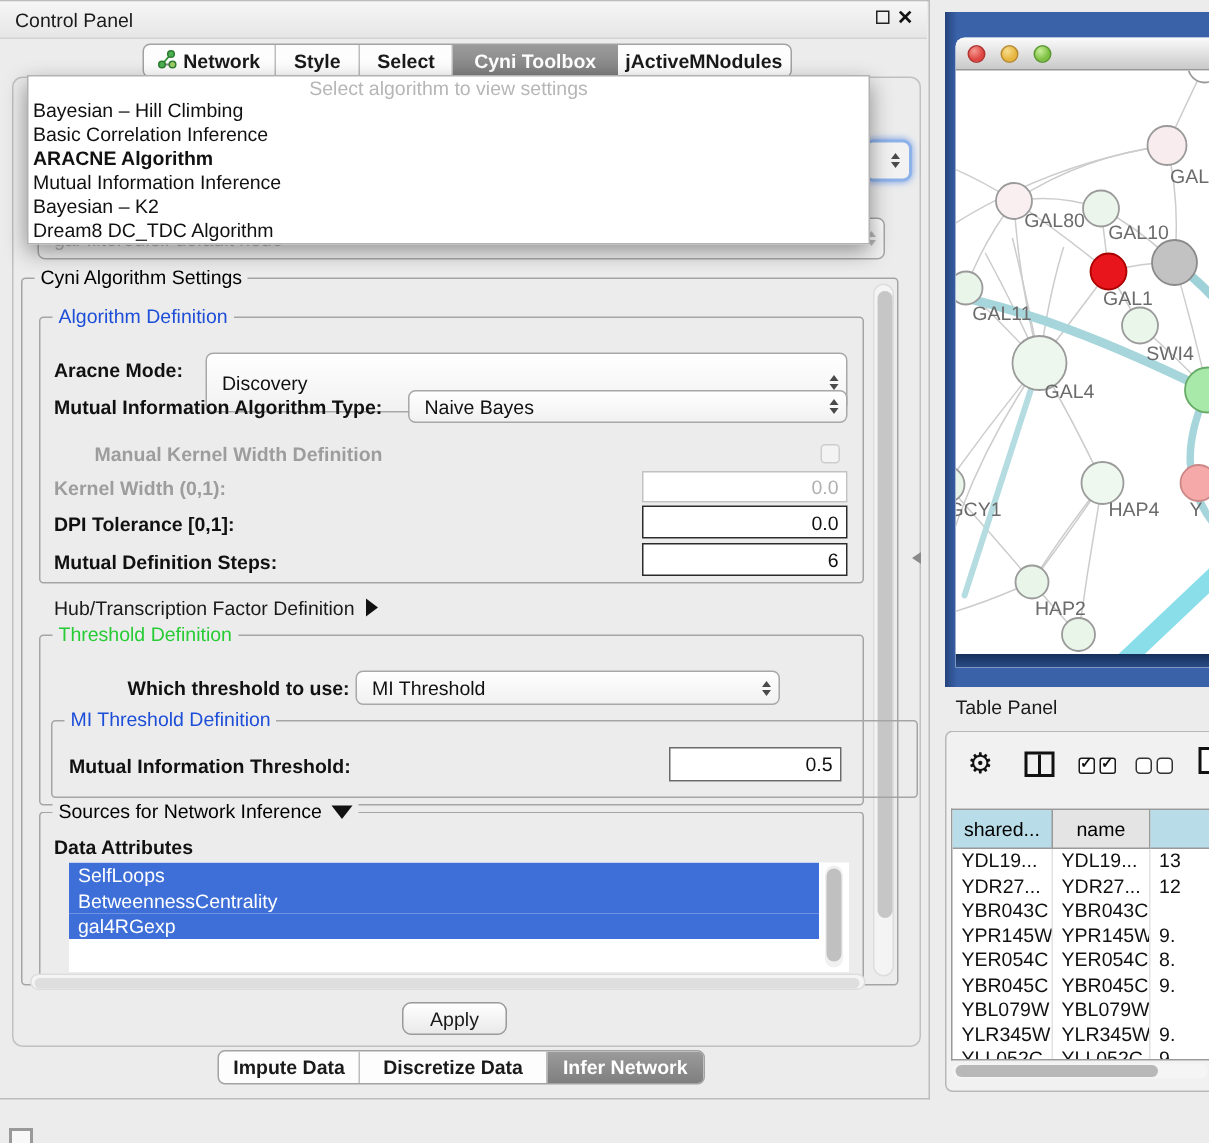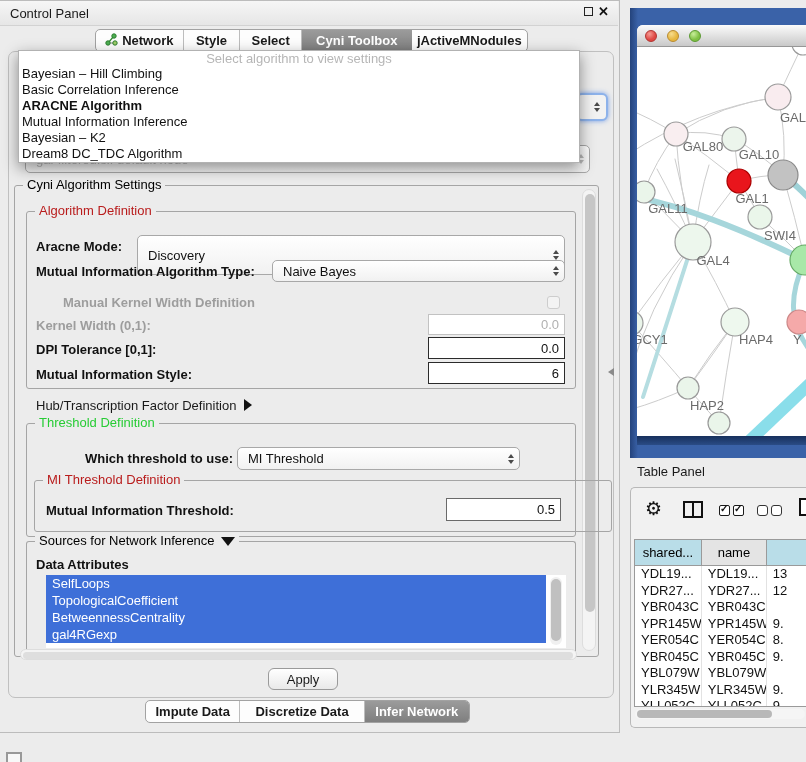--- a/index.html
+++ b/index.html
@@ -4,21 +4,21 @@
 <style>
   html,body{margin:0;padding:0;background:#ececec;font-family:"Liberation Sans",sans-serif;}
   #stage{position:relative;width:806px;height:762px;overflow:hidden;background:#ececec;}
   .abs{position:absolute;}
   .txt13{font-size:13px;color:#1a1a1a;white-space:nowrap;}
   .lbl{font-size:13px;font-weight:bold;color:#111;white-space:nowrap;}
   .lbl.dis{color:#9d9d9d;}
   
   .fs{position:absolute;border:1px solid #a5a5a5;border-radius:3px;}
   .lg{position:absolute;top:-9px;left:8px;background:#ececec;padding:0 4px;font-size:13px;line-height:16px;white-space:nowrap;}
-  .lg.blue{color:#b91c1c;}
+  .lg.blue{color:#1d4ed8;}
   .lg.green{color:#27cc35;}
   
   .combo{position:absolute;display:flex;align-items:center;background:linear-gradient(#ffffff,#f1f1f1);border:1px solid #a8a8a8;border-radius:5px;font-size:13px;color:#111;padding-left:10px;box-sizing:border-box;}
   .combo .cval{flex:1;white-space:nowrap;overflow:hidden;}
   .stepper{width:16px;display:flex;flex-direction:column;align-items:center;justify-content:center;height:100%;}
   .tri-u{width:0;height:0;border-left:3.5px solid transparent;border-right:3.5px solid transparent;border-bottom:4.5px solid #4a4a4a;margin-bottom:2px;}
   .tri-d{width:0;height:0;border-left:3.5px solid transparent;border-right:3.5px solid transparent;border-top:4.5px solid #4a4a4a;}
   
   .field{position:absolute;background:#fff;border:1px solid #c2c2c2;font-size:13px;color:#111;text-align:right;padding:0 5px;box-sizing:border-box;display:flex;align-items:center;justify-content:flex-end;}
   .field.strong{border:1.5px solid #2b2b2b;}
@@ -144,21 +144,21 @@
     <span class="abs lbl dis" style="left:36px;top:294px;margin-left:27px;">Manual Kernel Width Definition</span>
     <span class="abs" style="left:547px;top:295px;width:13px;height:13px;background:#f3f3f3;border:1px solid #cdcdcd;border-radius:3px;box-sizing:border-box;"></span>
     <span class="abs lbl dis" style="left:36px;top:317px;">Kernel Width (0,1):</span>
     <div class="field dis" style="left:428px;top:313px;width:137px;height:21px;">
       <span>0.0</span>
     </div>
     <span class="abs lbl" style="left:36px;top:341px;">DPI Tolerance [0,1]:</span>
     <div class="field strong" style="left:428px;top:336px;width:137px;height:22px;">
       <span>0.0</span>
     </div>
-    <span class="abs lbl" style="left:36px;top:366px;">Mutual Information Style:</span>
+    <span class="abs lbl" style="left:36px;top:366px;">Mutual Definition Steps:</span>
     <div class="field strong" style="left:428px;top:361px;width:137px;height:22px;">
       <span>6</span>
     </div>
 
     <div class="abs" style="left:36px;top:395px;height:18px;display:flex;align-items:center;gap:8px;">
       <span class="txt13">Hub/Transcription Factor Definition</span>
       <span style="width:0;height:0;border-top:6px solid transparent;border-bottom:6px solid transparent;border-left:8px solid #111;"></span>
     </div>
 
     <div class="fs" style="left:26px;top:422px;width:548px;height:112px;">
@@ -183,21 +183,20 @@
     <div class="fs" style="left:26px;top:540px;width:548px;height:110px;border-bottom:none;border-radius:3px 3px 0 0;">
       <span class="lg" style="display:flex;align-items:center;gap:6px;">
         <span>Sources for Network Inference</span>
         <span style="width:0;height:0;border-left:7px solid transparent;border-right:7px solid transparent;border-top:9px solid #111;"></span>
       </span>
     </div>
     <span class="abs lbl" style="left:36px;top:556px;">Data Attributes</span>
     <div class="abs" style="left:46px;top:574px;width:520px;height:73px;background:#fff;overflow:hidden;">
       <div style="width:500px;">
           <div class="li">SelfLoops</div>
-          <div class="li">TopologicalCoefficient</div>
           <div class="li">BetweennessCentrality</div>
           <div class="li">gal4RGexp</div>
         </div>
       <div class="sb-track" style="left:504px;top:2px;width:12px;height:68px;border:none;background:#f0f0f0;">
         <div class="sb-thumb" style="left:1px;top:2px;width:10px;height:62px;background:#c0c0c0;"></div>
       </div>
     </div>
 
     <div class="sb-track" style="left:20px;top:648px;width:557px;height:11px;">
       <div class="sb-thumb" style="left:2px;top:1.5px;width:550px;height:7px;background:#dedede;"></div>

